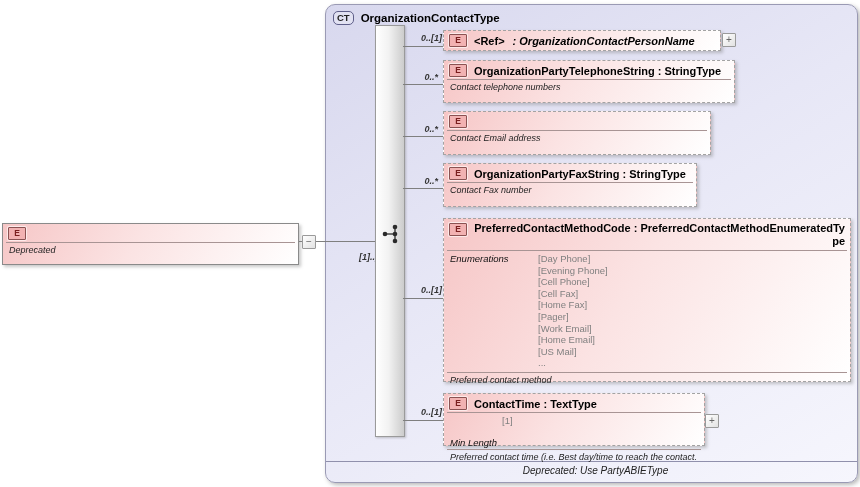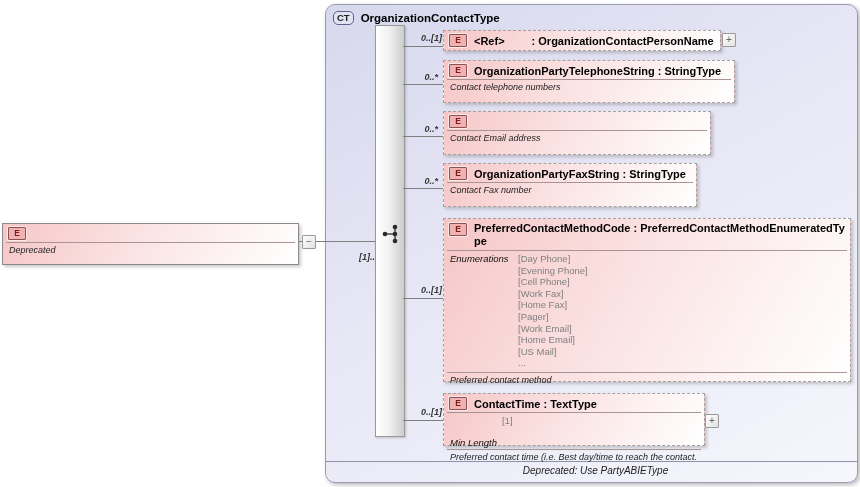--- a/index.html
+++ b/index.html
@@ -50,31 +50,31 @@
   .el.solid{border:1px solid #8a8a8a;}
   .el-head{display:flex;align-items:center;padding:3px 5px 2px;}
   .el-row{display:flex;align-items:center;padding:0 5px;height:100%;box-sizing:border-box;}
   .eicon{
     flex:0 0 auto;display:inline-block;width:16px;height:11px;
     background:#f2b2b2;border:1px solid #8a5252;border-radius:1px;
     color:#7a1f1f;font-size:8.5px;font-weight:bold;text-align:center;
     line-height:11px;margin-right:7px;box-shadow:0 0 0 1px #fdeaea;
   }
   .el-title{font-size:11px;font-weight:bold;color:#000;white-space:nowrap;}
-  .el-type-gap{margin-left:27px;}
+  .el-type-gap{margin-left:8px;font-style:italic;}
   .el-title-wrap{
     font-size:11px;font-weight:bold;color:#000;line-height:13px;
-    word-break:break-all;text-align:left;flex:1 1 auto;
+    word-break:break-all;text-align:right;flex:1 1 auto;
   }
   .sep{border-top:1px solid #a89494;margin:0 3px;}
   .el-note{
     font-size:9px;font-style:italic;color:#222;padding:2px 6px 3px;
     white-space:nowrap;overflow:hidden;
   }
-  .enum-row{display:flex;padding:2px 6px 3px;}
+  .enum-row{display:flex;padding:2px 6px 3px;gap:20px;}
   .enum-label{flex:0 0 68px;font-size:9.5px;font-style:italic;color:#111;}
   .enum-list{font-size:9.5px;color:#808080;line-height:11.6px;}
   .facet-row{display:flex;padding:2px 6px 1px;}
   .facet-label{flex:0 0 52px;font-size:9.5px;font-style:italic;color:#111;margin-top:22px;}
   .facet-value{font-size:9.5px;color:#808080;}
   
   .toggle{
     position:absolute;width:12px;height:12px;border:1px solid #9a9a9a;
     background:linear-gradient(135deg,#ffffff,#e2e2e2);
     font-size:10px;line-height:11px;text-align:center;color:#666;
@@ -176,21 +176,21 @@
       <span class="eicon" style="margin-top:1px;">E</span>
       <div class="el-title-wrap">PreferredContactMethodCode : PreferredContactMethodEnumeratedType</div>
     </div>
     <div class="sep"></div>
     <div class="enum-row">
       <div class="enum-label">Enumerations</div>
       <div class="enum-list">
           <div>[Day Phone]</div>
           <div>[Evening Phone]</div>
           <div>[Cell Phone]</div>
-          <div>[Work Fax]</div>
+          <div>[Cell Fax]</div>
           <div>[Home Fax]</div>
           <div>[Pager]</div>
           <div>[Work Email]</div>
           <div>[Home Email]</div>
           <div>[US Mail]</div>
           <div>...</div>
         </div>
     </div>
     <div class="sep"></div>
     <div class="el-note">Preferred contact method</div>

